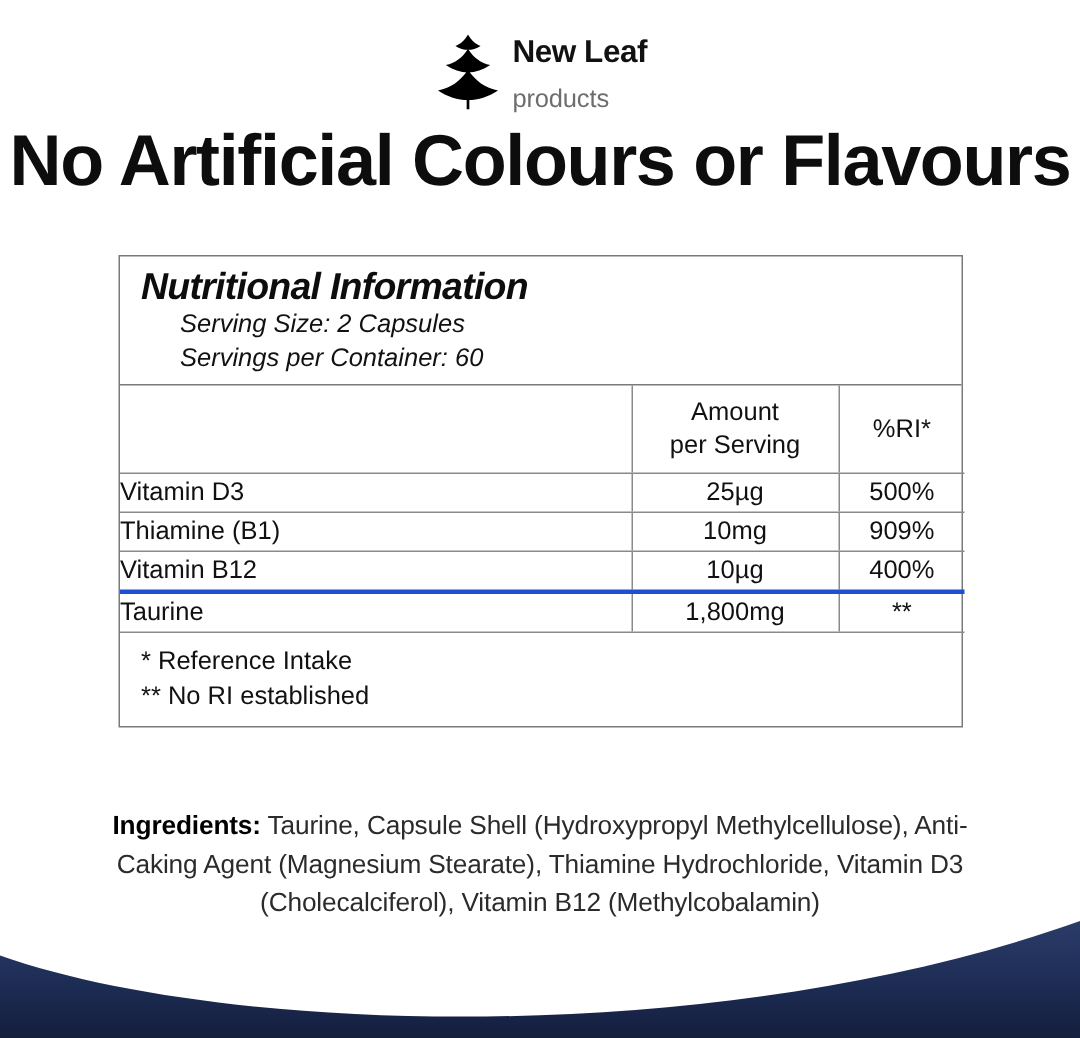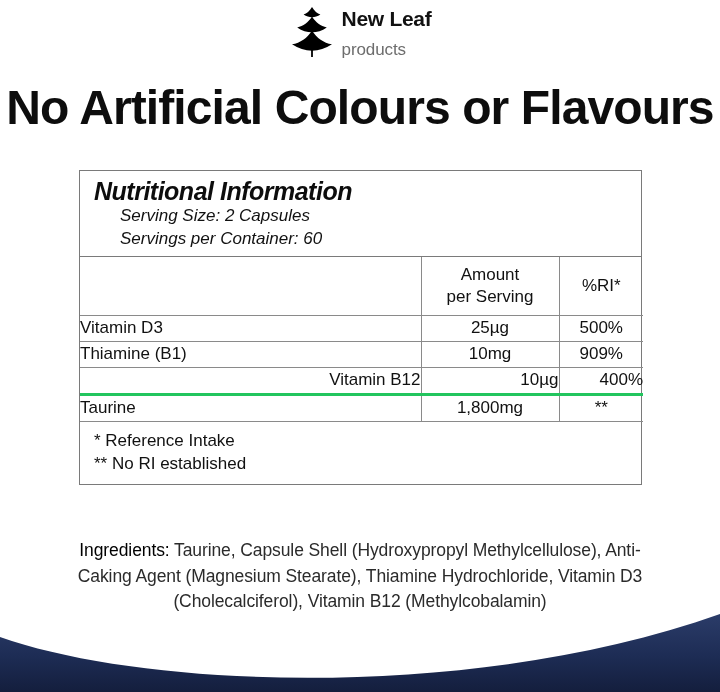--- a/index.html
+++ b/index.html
@@ -14,21 +14,21 @@
     font-family: "Liberation Sans", sans-serif;
     color: #000000;
     overflow: hidden;
     position: relative;
   }
 
   
   .brand {
     position: absolute;
     left: 0;
-    top: 6px;
+    top: 22px;
     width: 720px;
     display: flex;
     justify-content: center;
     align-items: center;
     gap: 7px;
   }
   .brand-mark {
     width: 46px;
     height: 50px;
     display: block;
@@ -114,21 +114,21 @@
     vertical-align: middle;
   }
   td.name { padding-left: 14px; text-align: left; }
   td.amt  { text-align: center; border-left: 1px solid #8a8a8a; }
   td.ri   { text-align: center; border-left: 1px solid #8a8a8a; }
 
   tr.head-row td { height: 58px; vertical-align: middle; padding: 0; }
   tr.head-row td.name { border-left: none; }
   .hdr-amt { line-height: 1.26; text-align: center; }
 
-  tr.thick-div td { border-bottom: 3px solid #22c55e; text-align: right; }
+  tr.thick-div td { border-bottom: 3px solid #1d4ed8; }
   tr.last-row td { border-bottom: 1px solid #8a8a8a; }
 
   .footnotes {
     padding: 7px 0 9px 14px;
     font-size: 17px;
     line-height: 1.37;
     color: #111111;
   }
 
   
@@ -136,21 +136,21 @@
     position: absolute;
     left: 70px;
     top: 538px;
     width: 580px;
     text-align: center;
     font-size: 17.5px;
     line-height: 1.47;
     color: #2b2b2b;
     letter-spacing: -0.1px;
   }
-  .ingredients b { color: #000000; font-weight: normal; }
+  .ingredients b { color: #000000; font-weight: bold; }
 
   
   .wave {
     position: absolute;
     left: 0;
     bottom: 0;
     width: 720px;
     height: 78px;
     display: block;
   }

